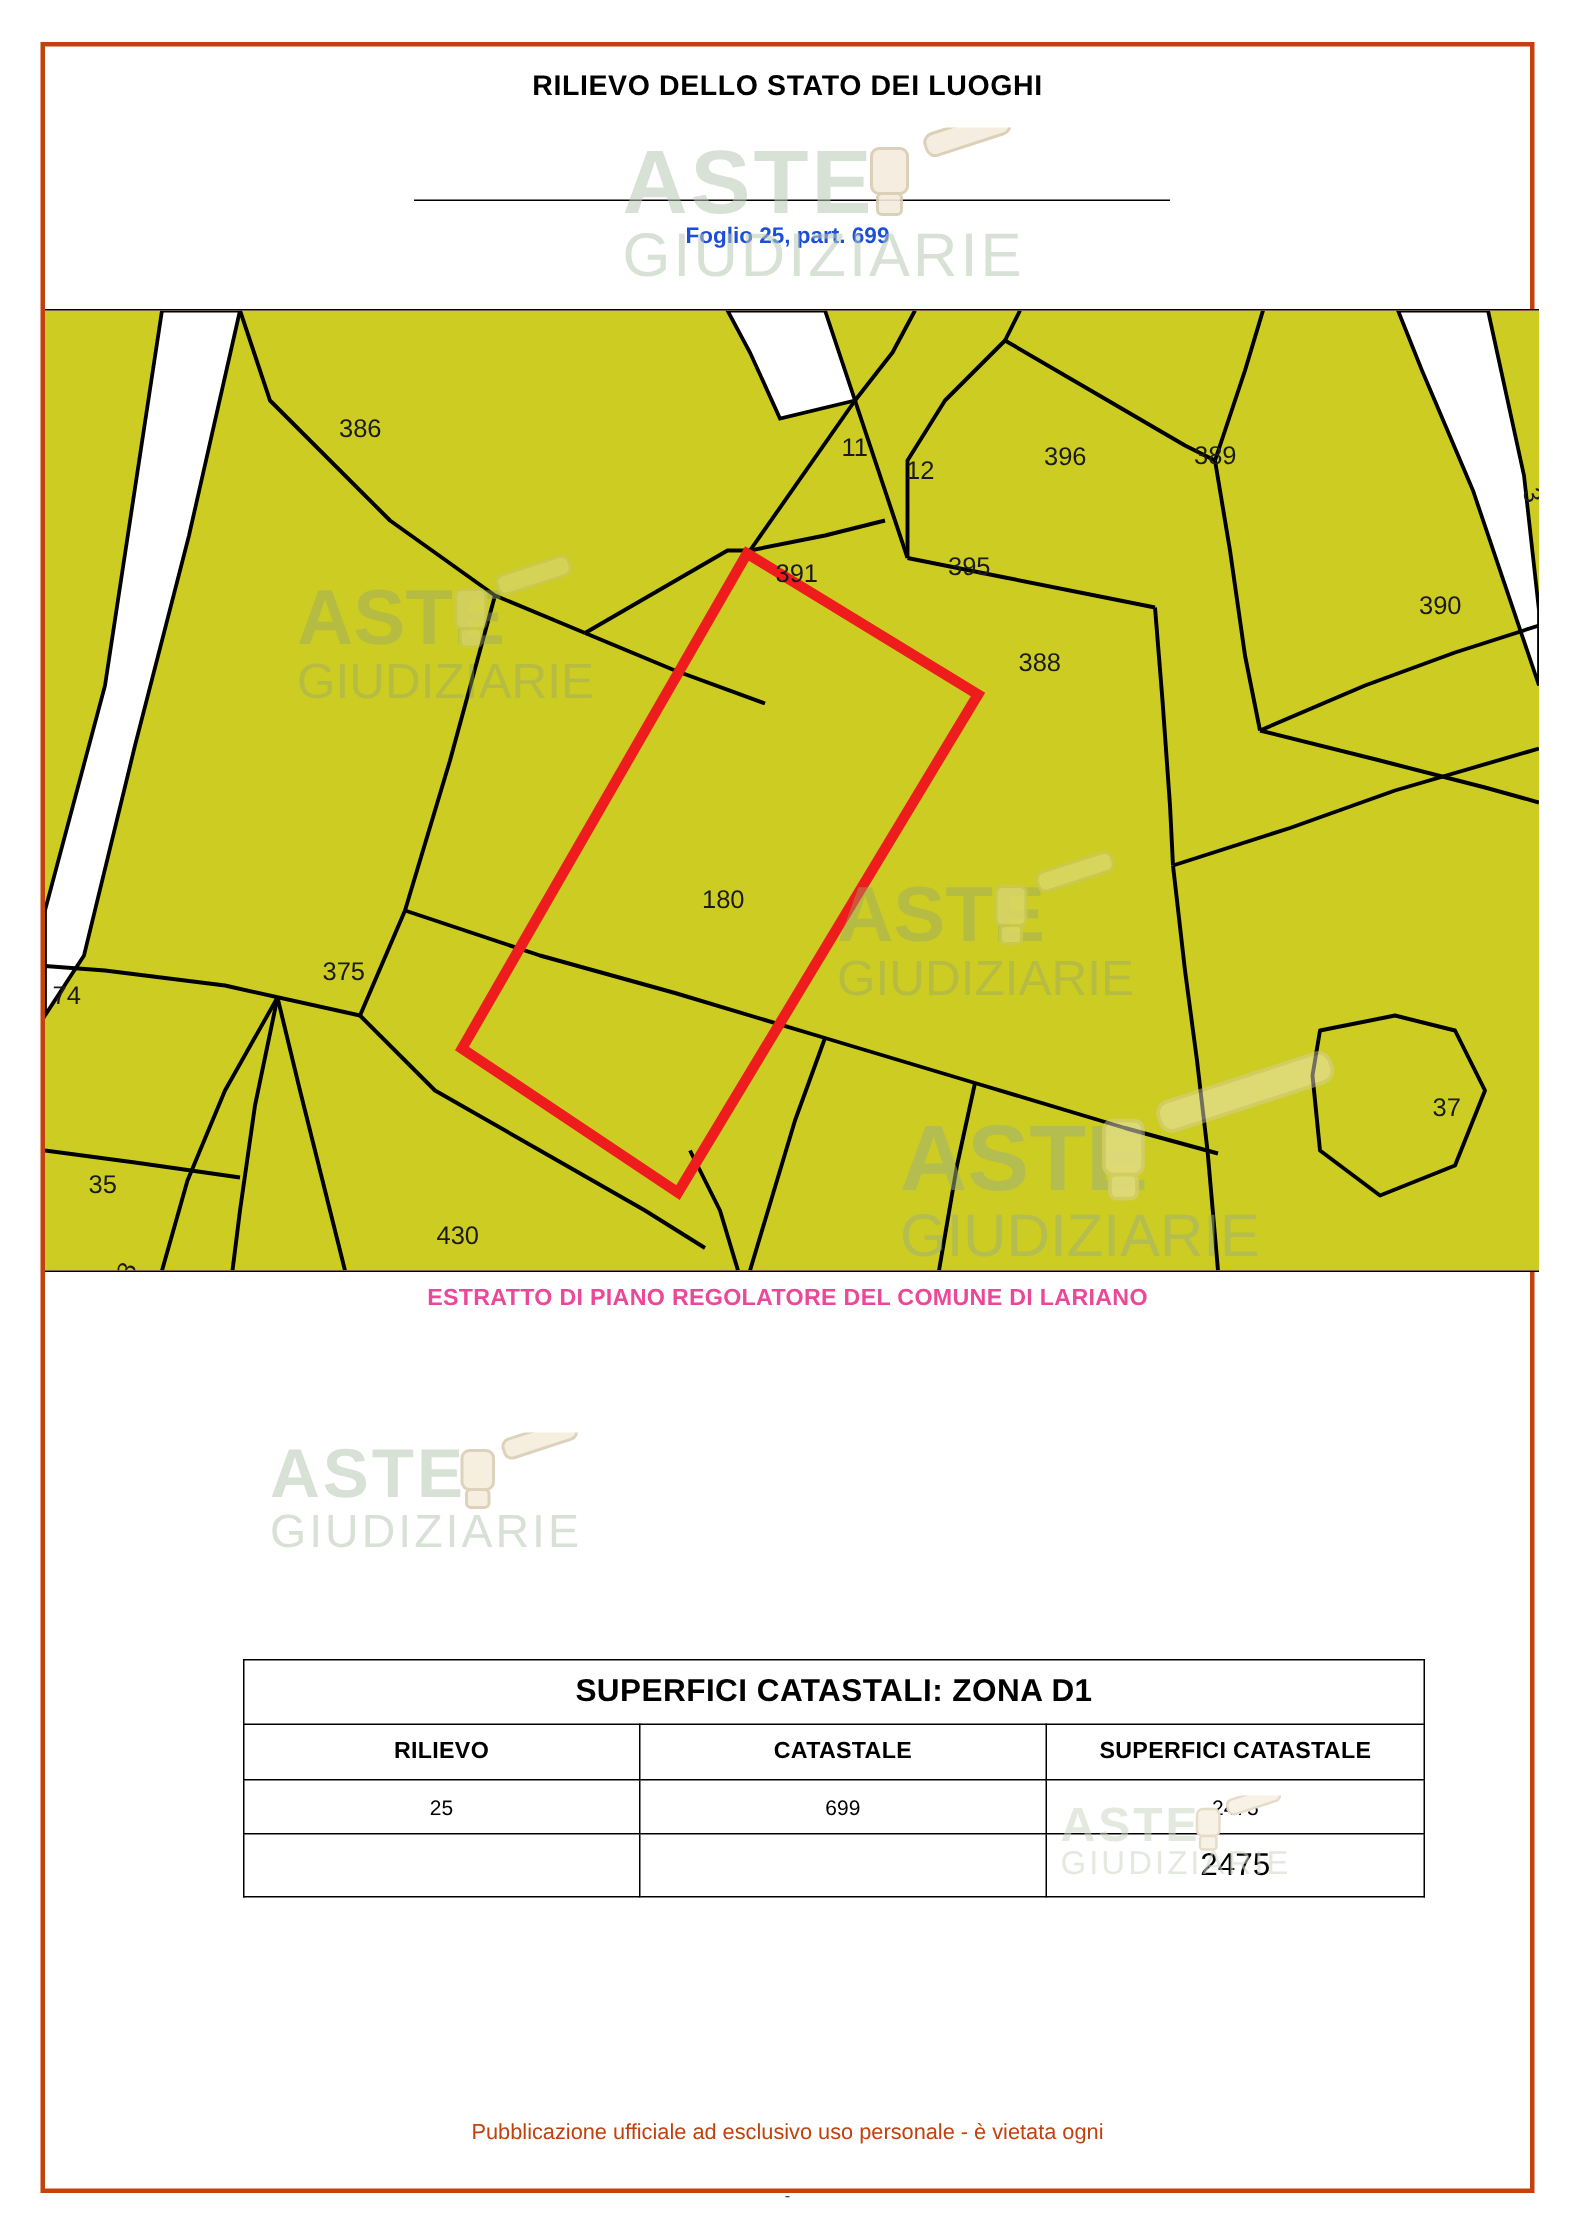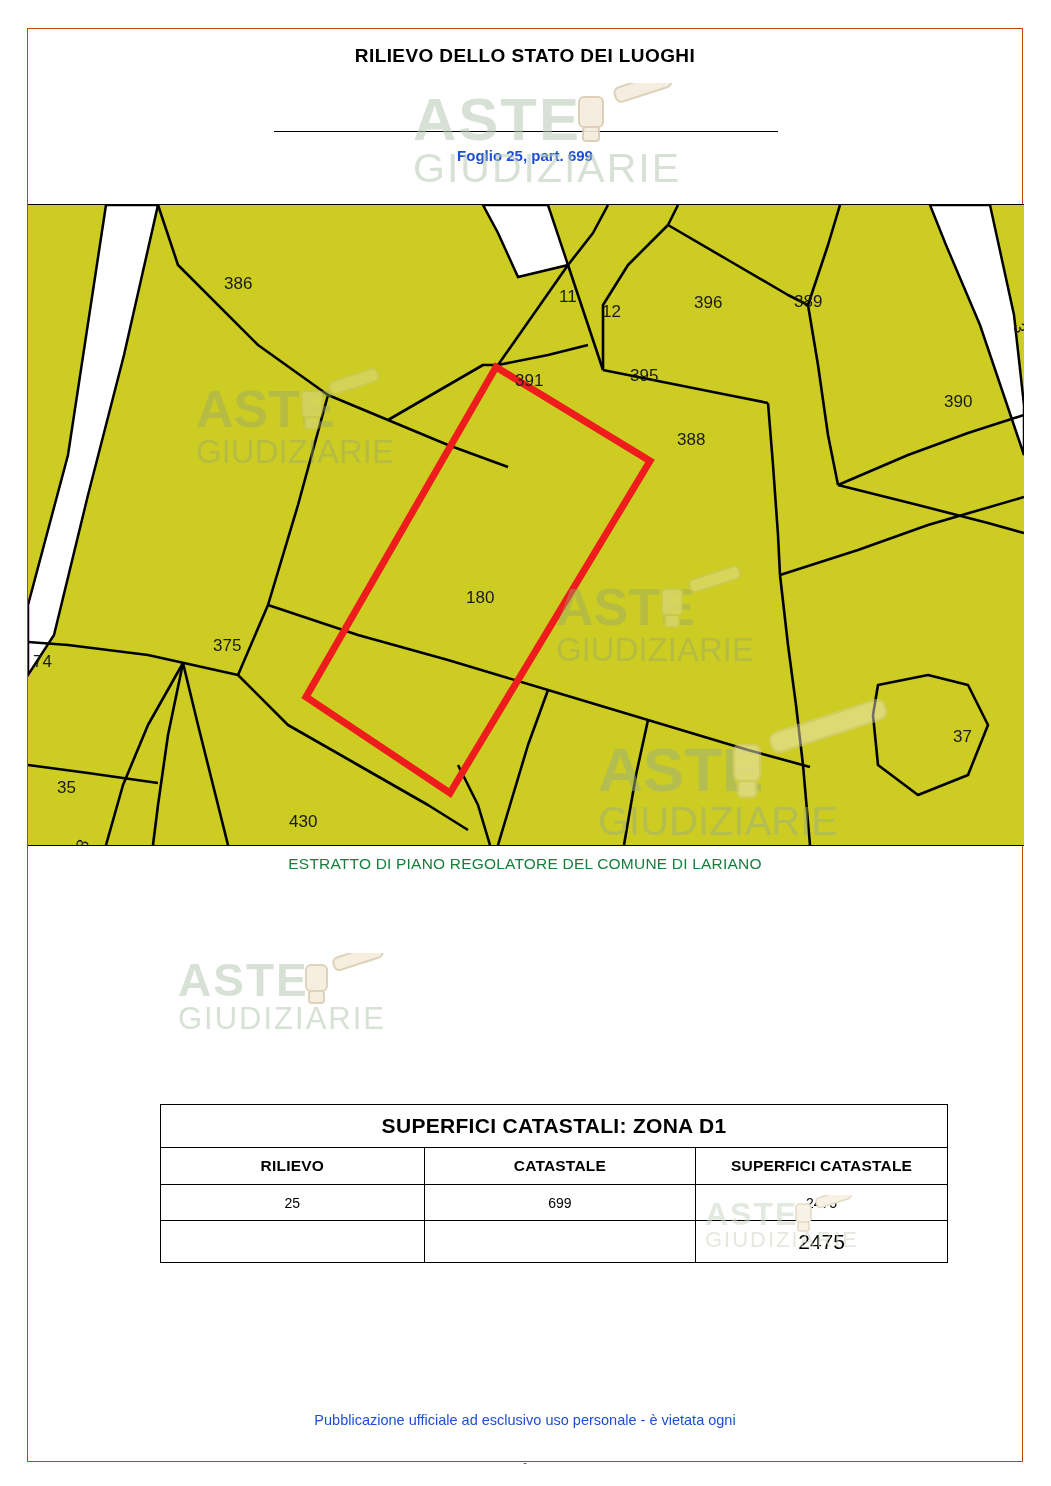--- a/index.html
+++ b/index.html
@@ -17,21 +17,21 @@
     background: #ffffff;
     overflow: hidden;
     box-sizing: border-box;
   }
   .sheet {
     position: absolute;
     left: 27px;
     top: 28px;
     width: 996px;
     height: 1434px;
-    border: 1px solid #c2410c;
+    border: 3px solid #c2410c;
     box-sizing: border-box;
   }
 
   
   .header-title {
     position: absolute;
     left: 0;
     top: 16px;
     width: 100%;
     text-align: center;
@@ -73,23 +73,23 @@
   }
   .map-svg { display: block; }
 
   .map-caption {
     position: absolute;
     left: 0;
     top: 826px;
     width: 100%;
     text-align: center;
     font-size: 15.5px;
-    font-weight: normal;
+    font-weight: bold;
     letter-spacing: 0.2px;
-    color: #15803d;
+    color: #ec4899;
   }
 
   
   .table-wrap {
     position: absolute;
     left: 132px;
     top: 1075px;
     width: 788px;
   }
   table.cat {
@@ -124,21 +124,21 @@
   }
 
   
   .footer {
     position: absolute;
     left: 0;
     top: 1380px;
     width: 100%;
     text-align: center;
     font-size: 14.5px;
-    color: #1d4ed8;
+    color: #c2410c;
     line-height: 1.55;
   }
   .footer-dash {
     position: absolute;
     left: 0;
     top: 1427px;
     width: 100%;
     text-align: center;
     font-size: 11px;
     color: #444;

